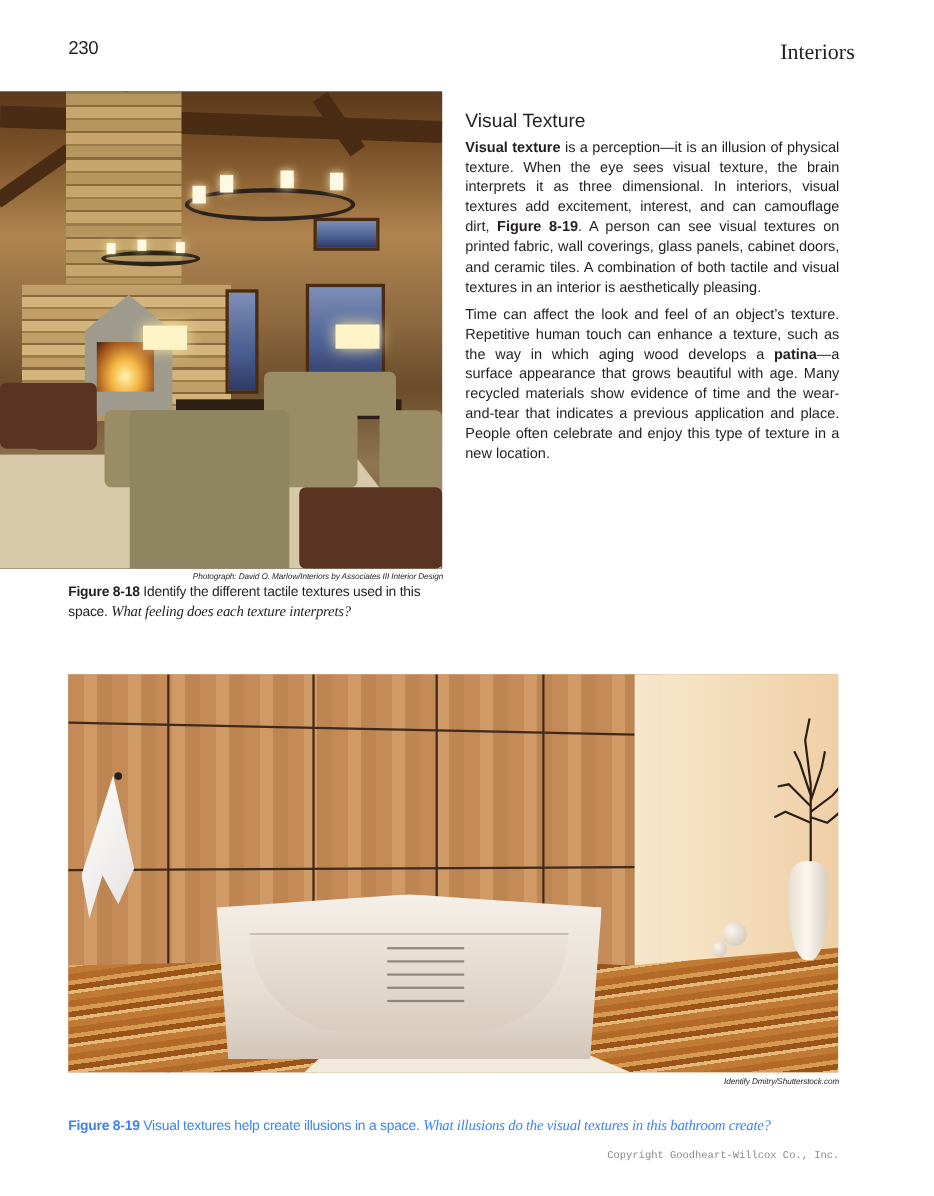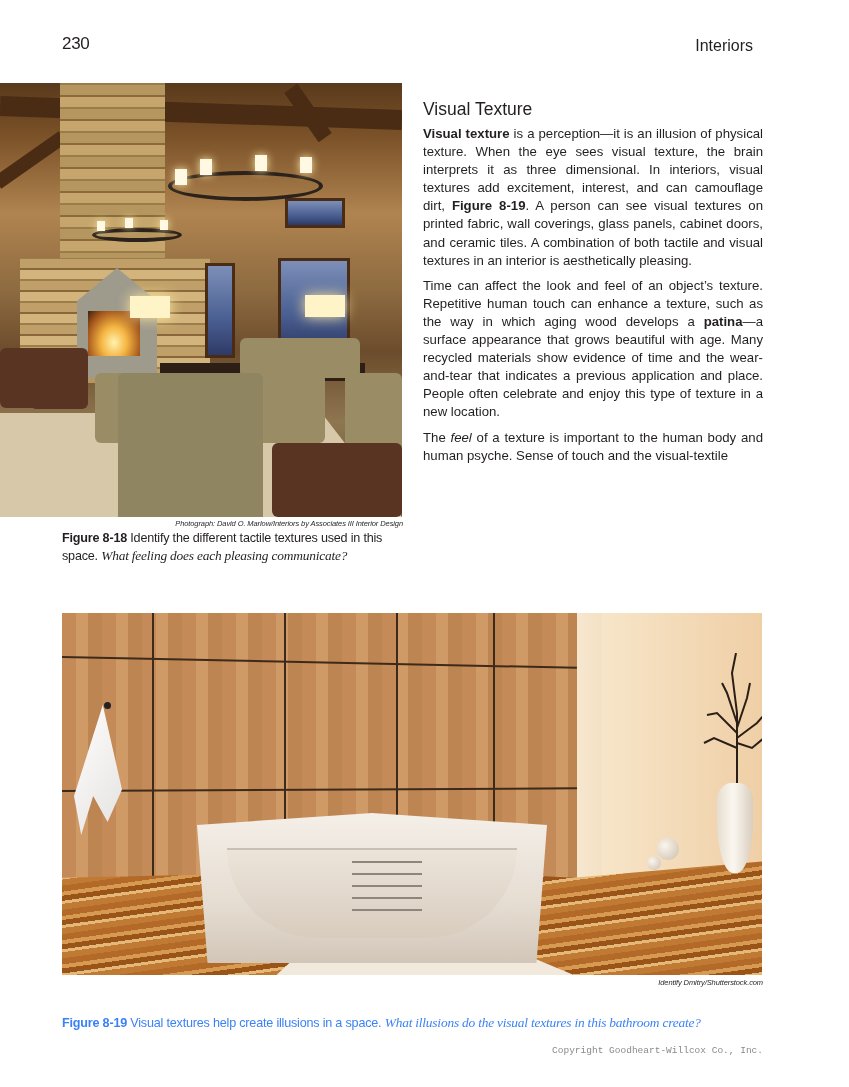--- a/index.html
+++ b/index.html
@@ -1,20 +1,20 @@
 <!DOCTYPE html>
 <html><head>
   <meta charset="utf-8">
   <style>
     * { box-sizing: border-box; margin: 0; padding: 0; }
     html, body { width: 849px; height: 1087px; background: #ffffff; overflow: hidden; }
     body { position: relative; font-family: "Liberation Sans", sans-serif; color: #231f20; }
 
     .page-number { position: absolute; left: 62px; top: 34px; font-family: "Liberation Sans", sans-serif; font-weight: normal; font-size: 17px; color: #231f20; letter-spacing: -0.3px; }
-    .running-head { position: absolute; right: 96px; top: 37px; font-family: Liberation Sans, sans-serif; font-size: 16px; color: #231f20; }
+    .running-head { position: absolute; right: 72px; top: 37px; font-family: Liberation Serif, serif; font-size: 20px; color: #231f20; }
 
     
     .photo-1 { position: absolute; left: 0; top: 83px; width: 402px; height: 434px; overflow: hidden;
       background: linear-gradient(180deg, #5a3a1c 0%, #7a5128 12%, #b08450 30%, #8d6a40 48%, #6b4c2c 62%, #8e7650 78%, #6a5035 100%); }
     .photo-1 .beam { position: absolute; background: #4a2c14; }
     .photo-1 .chimney { position: absolute; left: 60px; top: 0; width: 105px; height: 300px;
       background: repeating-linear-gradient(0deg, #b4965e 0 10px, #9a7c48 10px 12px, #c6a66c 12px 22px, #8a6c3a 22px 24px); }
     .photo-1 .fireplace { position: absolute; left: 20px; top: 175px; width: 190px; height: 120px;
       background: repeating-linear-gradient(0deg, #c0a068 0 9px, #9c7e4a 9px 11px, #d2b47c 11px 20px, #88683a 20px 22px); }
     .photo-1 .hearth { position: absolute; left: 77px; top: 185px; width: 80px; height: 110px; background: #9e9a8c; clip-path: polygon(50% 0, 100% 30%, 100% 100%, 0 100%, 0 30%); }
@@ -102,28 +102,27 @@
   <div class="sofa" style="left:240px;top:255px;width:120px;height:40px;"></div>
   <div class="sofa" style="left:95px;top:290px;width:230px;height:70px;"></div>
   <div class="sofa" style="left:118px;top:290px;width:145px;height:180px;background:#8f8560;"></div>
   <div class="sofa" style="left:345px;top:290px;width:57px;height:100px;"></div>
   <div class="leather" style="left:0;top:265px;width:88px;height:60px;"></div>
   <div class="leather" style="left:30px;top:290px;width:58px;height:36px;"></div>
   <div class="leather" style="left:272px;top:360px;width:130px;height:74px;"></div>
 </div>
 <div class="photo-credit-1">Photograph: David O. Marlow/Interiors by Associates III Interior Design</div>
 <div class="caption-1">
-  <span class="fig-label">Figure 8-18</span><span> Identify the different tactile textures used in this space. </span><span class="question">What feeling does each pleasing communicate?</span>
+  <span class="fig-label">Figure 8-18</span><span> Identify the different tactile textures used in this space. </span><span class="question">What feeling does each texture interprets?</span>
 </div>
 
 <div class="col-right">
   <h2 class="section-heading">Visual Texture</h2>
   <p><b>Visual texture</b><span> is a perception—it is an illusion of physical texture. When the eye sees visual texture, the brain interprets it as three dimensional. In interiors, visual textures add excitement, interest, and can camouflage dirt, </span><b>Figure 8-19</b><span>. A person can see visual textures on printed fabric, wall coverings, glass panels, cabinet doors, and ceramic tiles. A combination of both tactile and visual textures in an interior is aesthetically pleasing.</span></p>
   <p><span>Time can affect the look and feel of an object’s texture. Repetitive human touch can enhance a texture, such as the way in which aging wood develops a </span><b>patina</b><span>—a surface appearance that grows beautiful with age. Many recycled materials show evidence of time and the wear-and-tear that indicates a previous application and place. People often celebrate and enjoy this type of texture in a new location.</span></p>
-  <p><span>The </span><i>feel</i><span> of a texture is important to the human body and human psyche. Sense of touch and the visual-textile</span></p>
 </div>
 
 <div class="photo-2" title="Bathroom with wood-grain wall tiles, white bathtub, hanging towel, marble floor, white vase with branches">
   <div class="wall"></div>
   <div class="tile-v" style="left:90px;top:0;height:362px;"></div>
   <div class="tile-v" style="left:222px;top:0;height:362px;"></div>
   <div class="tile-v" style="left:334px;top:0;height:270px;"></div>
   <div class="tile-v" style="left:431px;top:0;height:270px;"></div>
   <div class="tile-h" style="left:0;top:43px;width:515px;transform:rotate(1.2deg);transform-origin:left;"></div>
   <div class="tile-h" style="left:0;top:177px;width:515px;transform:rotate(-0.3deg);transform-origin:left;"></div>

